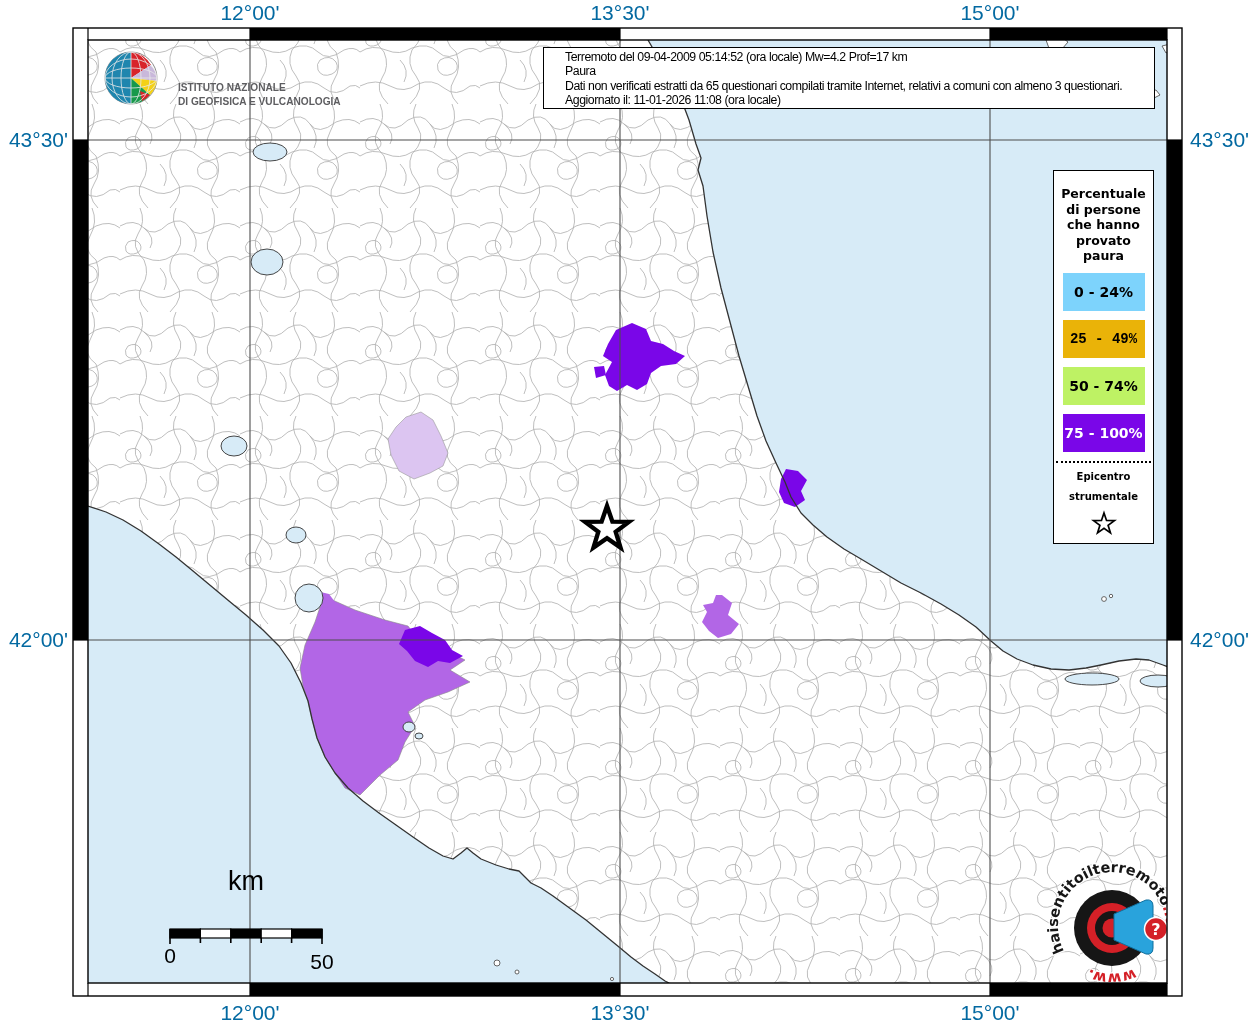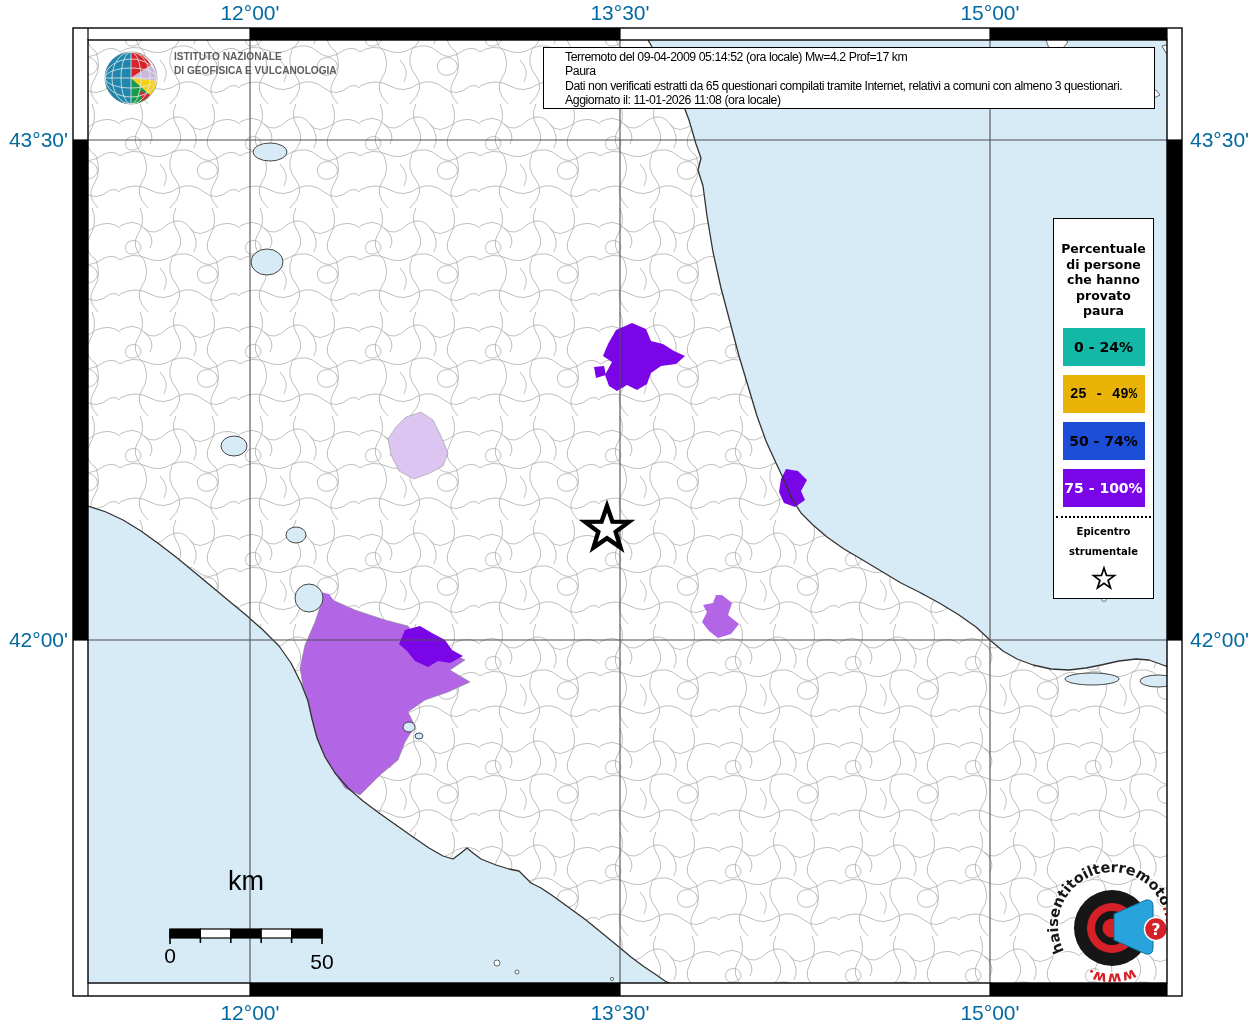--- a/index.html
+++ b/index.html
@@ -12,28 +12,28 @@
   .axis-top{top:1px;transform:translateX(-50%);}
   .axis-bottom{top:1001px;transform:translateX(-50%);}
   .axis-left{transform:translate(-100%,-50%);}
   .axis-right{transform:translateY(-50%);}
 
   #title-box{position:absolute;left:543px;top:47px;width:612px;height:62px;
      background:#fff;border:1.4px solid #000;box-sizing:border-box;
      padding:2px 21px;font-size:12.3px;line-height:14.4px;letter-spacing:-0.45px;
      white-space:nowrap;overflow:hidden;}
 
-  #ingv{position:absolute;left:110px;top:50px;display:flex;align-items:flex-start;}
+  #ingv{position:absolute;left:90px;top:50px;display:flex;align-items:flex-end;gap:24px;}
   #ingv .txt{margin-left:6px;font-size:11px;font-weight:bold;color:#5d5d60;
      line-height:13.5px;letter-spacing:0px;transform:scaleX(.92);transform-origin:left center;
      white-space:pre-line;}
 
   #legend{position:absolute;left:1053px;top:170px;width:101px;
      background:#fff;border:1.5px solid #000;box-sizing:border-box;
-     text-align:center;padding-top:22px;margin-top:48px;}
+     text-align:center;padding-top:15px;}
   #legend .ltitle{font-family:"DejaVu Sans",sans-serif;font-weight:bold;font-size:12.5px;
      line-height:15.5px;white-space:pre-line;margin-bottom:9px;}
   #legend .swatch{width:82px;height:38px;margin:0 auto 9px auto;
      font-family:"DejaVu Sans",sans-serif;font-weight:bold;font-size:14px;
      display:flex;align-items:center;justify-content:center;}
   #legend .divider{border-top:2px dotted #000;margin:2px 2px 4px 2px;}
   #legend .epi{font-family:"DejaVu Sans",sans-serif;font-weight:bold;font-size:10px;
      line-height:20px;white-space:pre-line;}
   #legend .estar{margin:3px auto 6px auto;width:26px;height:27px;}
 
@@ -236,23 +236,23 @@
 <div class="axis-label axis-left" style="left:68px;top:640px;">42°00'</div>
 <div class="axis-label axis-right" style="left:1190px;top:140px;">43°30'</div>
 <div class="axis-label axis-right" style="left:1190px;top:640px;">42°00'</div>
 
 <div id="legend">
   <div class="ltitle">Percentuale
 di persone
 che hanno
 provato
 paura</div>
-  <div class="swatch" style="background: #14b8a6; color: rgb(0, 0, 0);">0 - 24%</div>
+  <div class="swatch" style="background: #7dd3fc; color: rgb(0, 0, 0);">0 - 24%</div>
   <div class="swatch" style="background: #eab308; color: rgb(0, 0, 0); font-family: Liberation Mono, monospace;">25 - 49%</div>
-  <div class="swatch" style="background: #1d4ed8; color: rgb(0, 0, 0);">50 - 74%</div>
+  <div class="swatch" style="background: #bef264; color: rgb(0, 0, 0);">50 - 74%</div>
   <div class="swatch" style="background: rgb(122, 6, 232); color: rgb(255, 255, 255);">75 - 100%</div>
   <div class="divider"></div>
   <div class="epi">Epicentro
 strumentale</div>
   <div class="estar">
     <svg width="26" height="27" viewBox="0 0 26 27">
       <polygon points="13,3 15.53,10.52 23.46,10.6 17.09,15.33 19.47,22.9 13,18.3 6.53,22.9 8.91,15.33 2.54,10.6 10.47,10.52" fill="#fff" stroke="#000" stroke-width="1.7" stroke-linejoin="miter"></polygon>
     </svg>
   </div>
 </div>

